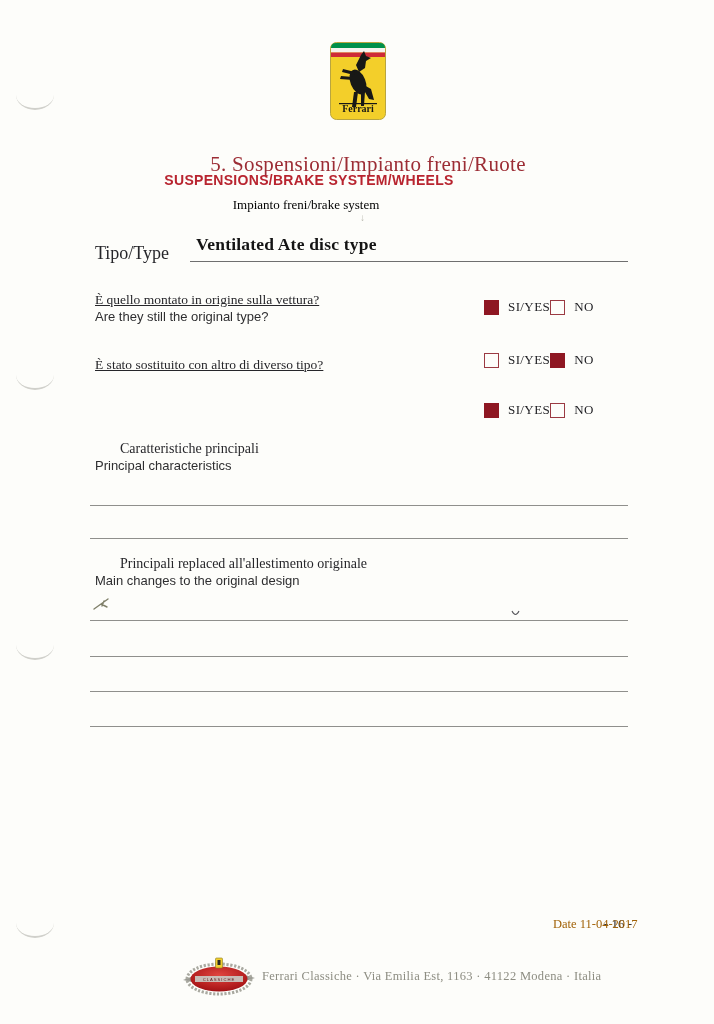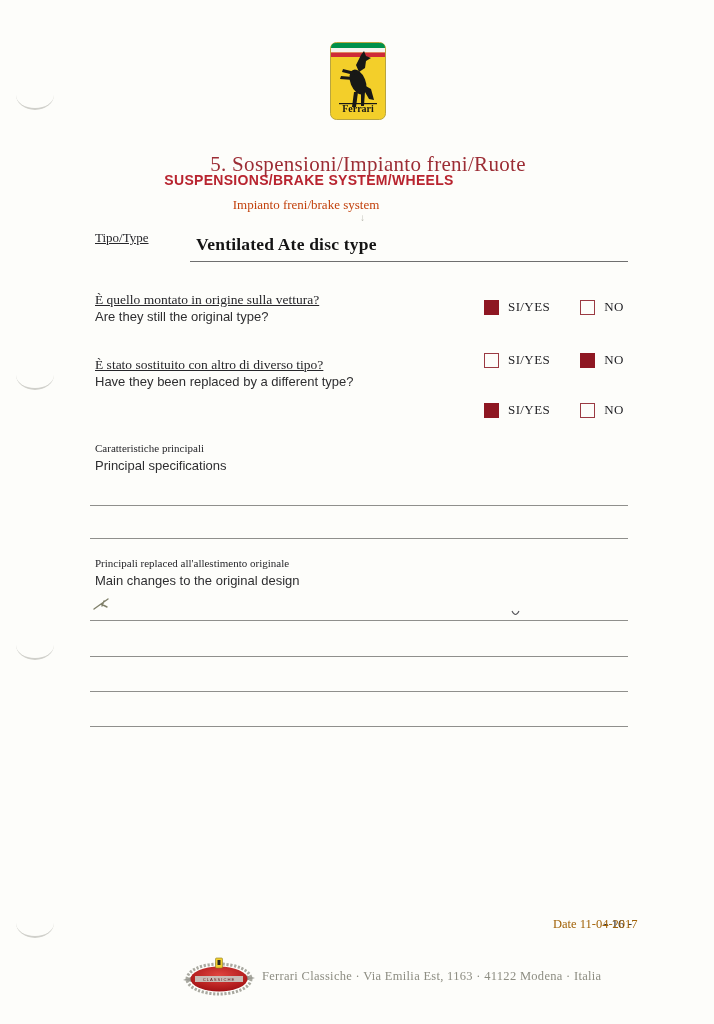--- a/index.html
+++ b/index.html
@@ -26,48 +26,48 @@
     text-align:center;font-size:21px;font-weight:400;
     color:#9c2d35;letter-spacing:.3px;
   }
   .title-en{
     position:absolute;left:0;top:172px;width:618px;margin:0;
     text-align:center;font-family:"Liberation Sans",sans-serif;
     font-size:14px;font-weight:700;color:#b8242f;letter-spacing:.3px;
   }
   .subtitle{
     position:absolute;left:0;top:197px;width:612px;margin:0;
-    text-align:center;font-size:13px;font-weight:400;color:#c2410c;
+    text-align:center;font-size:13px;font-weight:400;color:#000000;
   }
   .artifact{position:absolute;color:#b9b9b0;font-size:10px;}
   
-  .type-label{position:absolute;left:95px;top:230px;font-size:13px;text-decoration:underline;}
+  .type-label{position:absolute;left:95px;top:243px;font-size:18px;}
   .type-value{
     position:absolute;left:196px;top:234px;
     font-size:17.5px;font-weight:700;color:#141414;letter-spacing:.2px;
   }
   .type-underline{position:absolute;left:190px;top:261px;width:438px;height:1px;background:#6f6f6f;}
   
   .q{position:absolute;left:95px;width:395px;line-height:17px;}
   .q-it{font-size:13.5px;color:#26262a;text-decoration:underline;}
   .q-en{font-family:"Liberation Sans",sans-serif;font-size:13px;color:#2e2e30;}
   .checks{position:absolute;left:484px;display:flex;align-items:center;}
   .box{
     width:15px;height:15px;display:inline-block;box-sizing:border-box;
     border:1.5px solid #9b3a42;background:#fdfdfa;
   }
   .box.filled{background:#8e1722;border-color:#8e1722;}
   .cb-label{
     font-size:13px;color:#1e1e22;letter-spacing:.4px;
     margin-left:9px;
   }
-  .cb-label.first{margin-right:30px;}
+  .cb-label.first{margin-right:0;}
   
   .sec{position:absolute;left:95px;line-height:17px;}
-  .sec-it{font-size:11px;}
+  .sec-it{font-size:14px;margin-left:25px;}
   .sec-en{font-family:"Liberation Sans",sans-serif;font-size:13px;color:#2e2e30;}
   .rule{position:absolute;left:90px;width:538px;height:1px;background:#8f8f8c;}
   .pen-mark{position:absolute;left:92px;top:595px;width:22px;height:16px;}
   
   .page-number{
     position:absolute;left:0;top:916px;width:632px;text-align:right;
     font-size:13px;color:#1e1e22;
   }
   .date{position:absolute;left:553px;top:917px;font-size:12.5px;color:#a16207;}
   .classiche-logo{position:absolute;left:182px;top:957px;width:74px;height:40px;}
@@ -120,39 +120,38 @@
   </div>
   <div class="checks" style="top:299px">
     <span class="box filled"></span>
     <span class="cb-label first">SI/YES</span>
     <span class="box"></span>
     <span class="cb-label">NO</span>
   </div>
 
   <div class="q" style="top:356px">
     <div class="q-it">È stato sostituito con altro di diverso tipo?</div>
-    <div class="q-en">Have they been replaced by a different type?</div>
   </div>
   <div class="checks" style="top:352px">
     <span class="box"></span>
     <span class="cb-label first">SI/YES</span>
     <span class="box filled"></span>
     <span class="cb-label">NO</span>
   </div>
 
   <div class="checks" style="top:402px">
     <span class="box filled"></span>
     <span class="cb-label first">SI/YES</span>
     <span class="box"></span>
     <span class="cb-label">NO</span>
   </div>
 
   <div class="sec" style="top:440px">
     <div class="sec-it">Caratteristiche principali</div>
-    <div class="sec-en">Principal specifications</div>
+    <div class="sec-en">Principal characteristics</div>
   </div>
   <div class="rule" style="top:505px"></div>
   <div class="rule" style="top:538px"></div>
 
   <div class="sec" style="top:555px">
     <div class="sec-it">Principali replaced all'allestimento originale</div>
     <div class="sec-en">Main changes to the original design</div>
   </div>
   <svg class="pen-mark" viewBox="0 0 22 16">
     <path d="M2 14 L16 4 M9 9 L15 12 M12 6 L10 11" stroke="#80806a" stroke-width="1.4" fill="none" stroke-linecap="round"></path>

